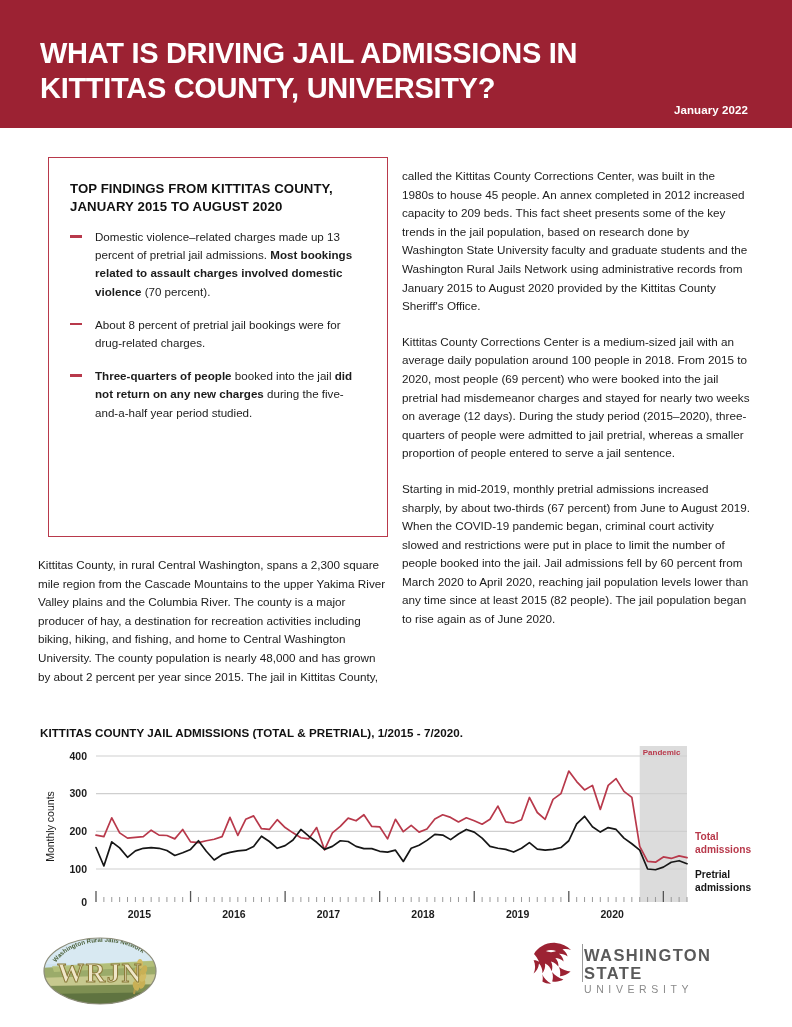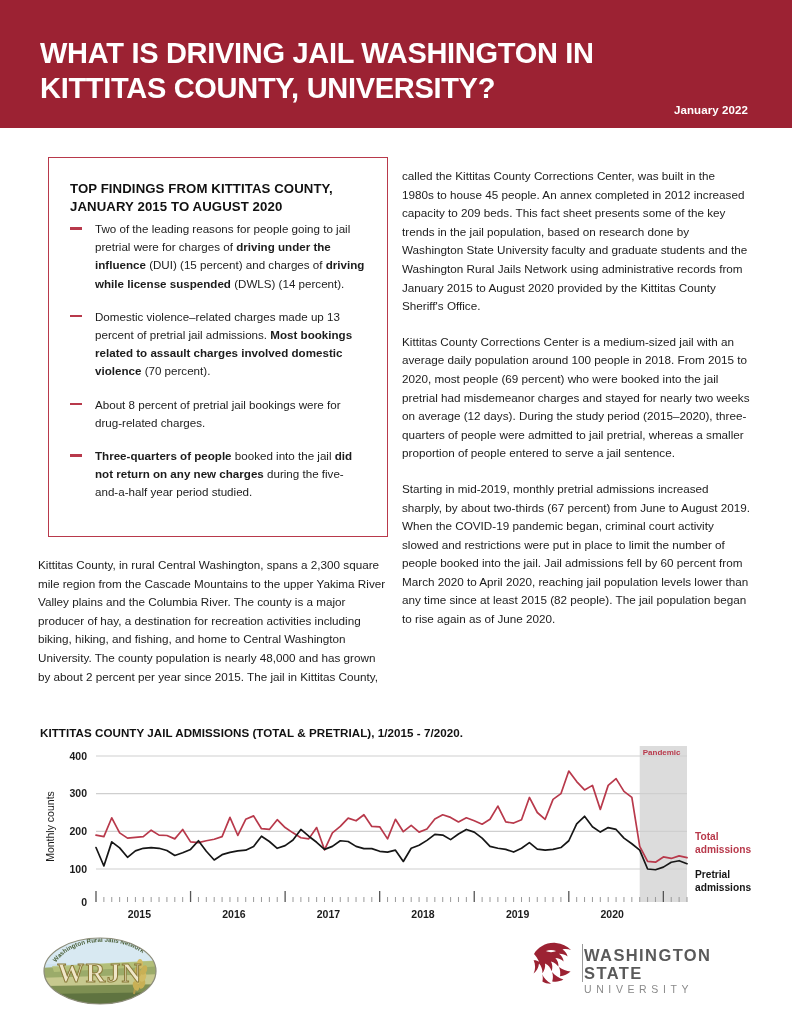--- a/index.html
+++ b/index.html
@@ -50,21 +50,21 @@
     width: 340px; height: 380px;
     border: 1.3px solid #b8394b;
     background: #ffffff;
     padding: 22px 22px 10px 16px;
   }
   .findings-title {
     font-size: 13.2px;
     font-weight: bold;
     line-height: 18px;
     letter-spacing: 0.1px;
-    margin: 0 0 4px 5px;
+    margin: 0 0 12px 5px;
     color: #111;
   }
   .findings-title .l2 { display: block; }
   .finding {
     position: relative;
     padding-left: 30px;
     margin-bottom: 15px;
     font-size: 11.6px;
     line-height: 18.2px;
     color: #1c1c1c;
@@ -175,36 +175,32 @@
     left: 54px; top: 6px;
     width: 1.4px; height: 38px;
     background: #9a9a9a;
   }
 </style>
 </head>
 <body>
 
 <div class="header">
   <div class="header-title">
-    <span>WHAT IS DRIVING JAIL WASHINGTON IN</span>
+    <span>WHAT IS DRIVING JAIL ADMISSIONS IN</span>
     <span class="l2">KITTITAS COUNTY, UNIVERSITY?</span>
   </div>
   <div class="header-date">January 2022</div>
 </div>
 
 <div class="findings-box">
   <div class="findings-title">
     <span>TOP FINDINGS FROM KITTITAS COUNTY,</span>
     <span class="l2">JANUARY 2015 TO AUGUST 2020</span>
   </div>
   <div class="findings-list">
-    <div class="finding">
-      <span class="dash"></span>
-      <span class="finding-text">Two of the leading reasons for people going to jail pretrial were for charges of <b>driving under the influence</b> (DUI) (15 percent) and charges of <b>driving while license suspended</b> (DWLS) (14 percent).</span>
-    </div>
     <div class="finding">
       <span class="dash"></span>
       <span class="finding-text">Domestic violence–related charges made up 13 percent of pretrial jail admissions. <b>Most bookings related to assault charges involved domestic violence</b> (70 percent).</span>
     </div>
     <div class="finding">
       <span class="dash"></span>
       <span class="finding-text">About 8 percent of pretrial jail bookings were for drug-related charges.</span>
     </div>
     <div class="finding">
       <span class="dash"></span>

